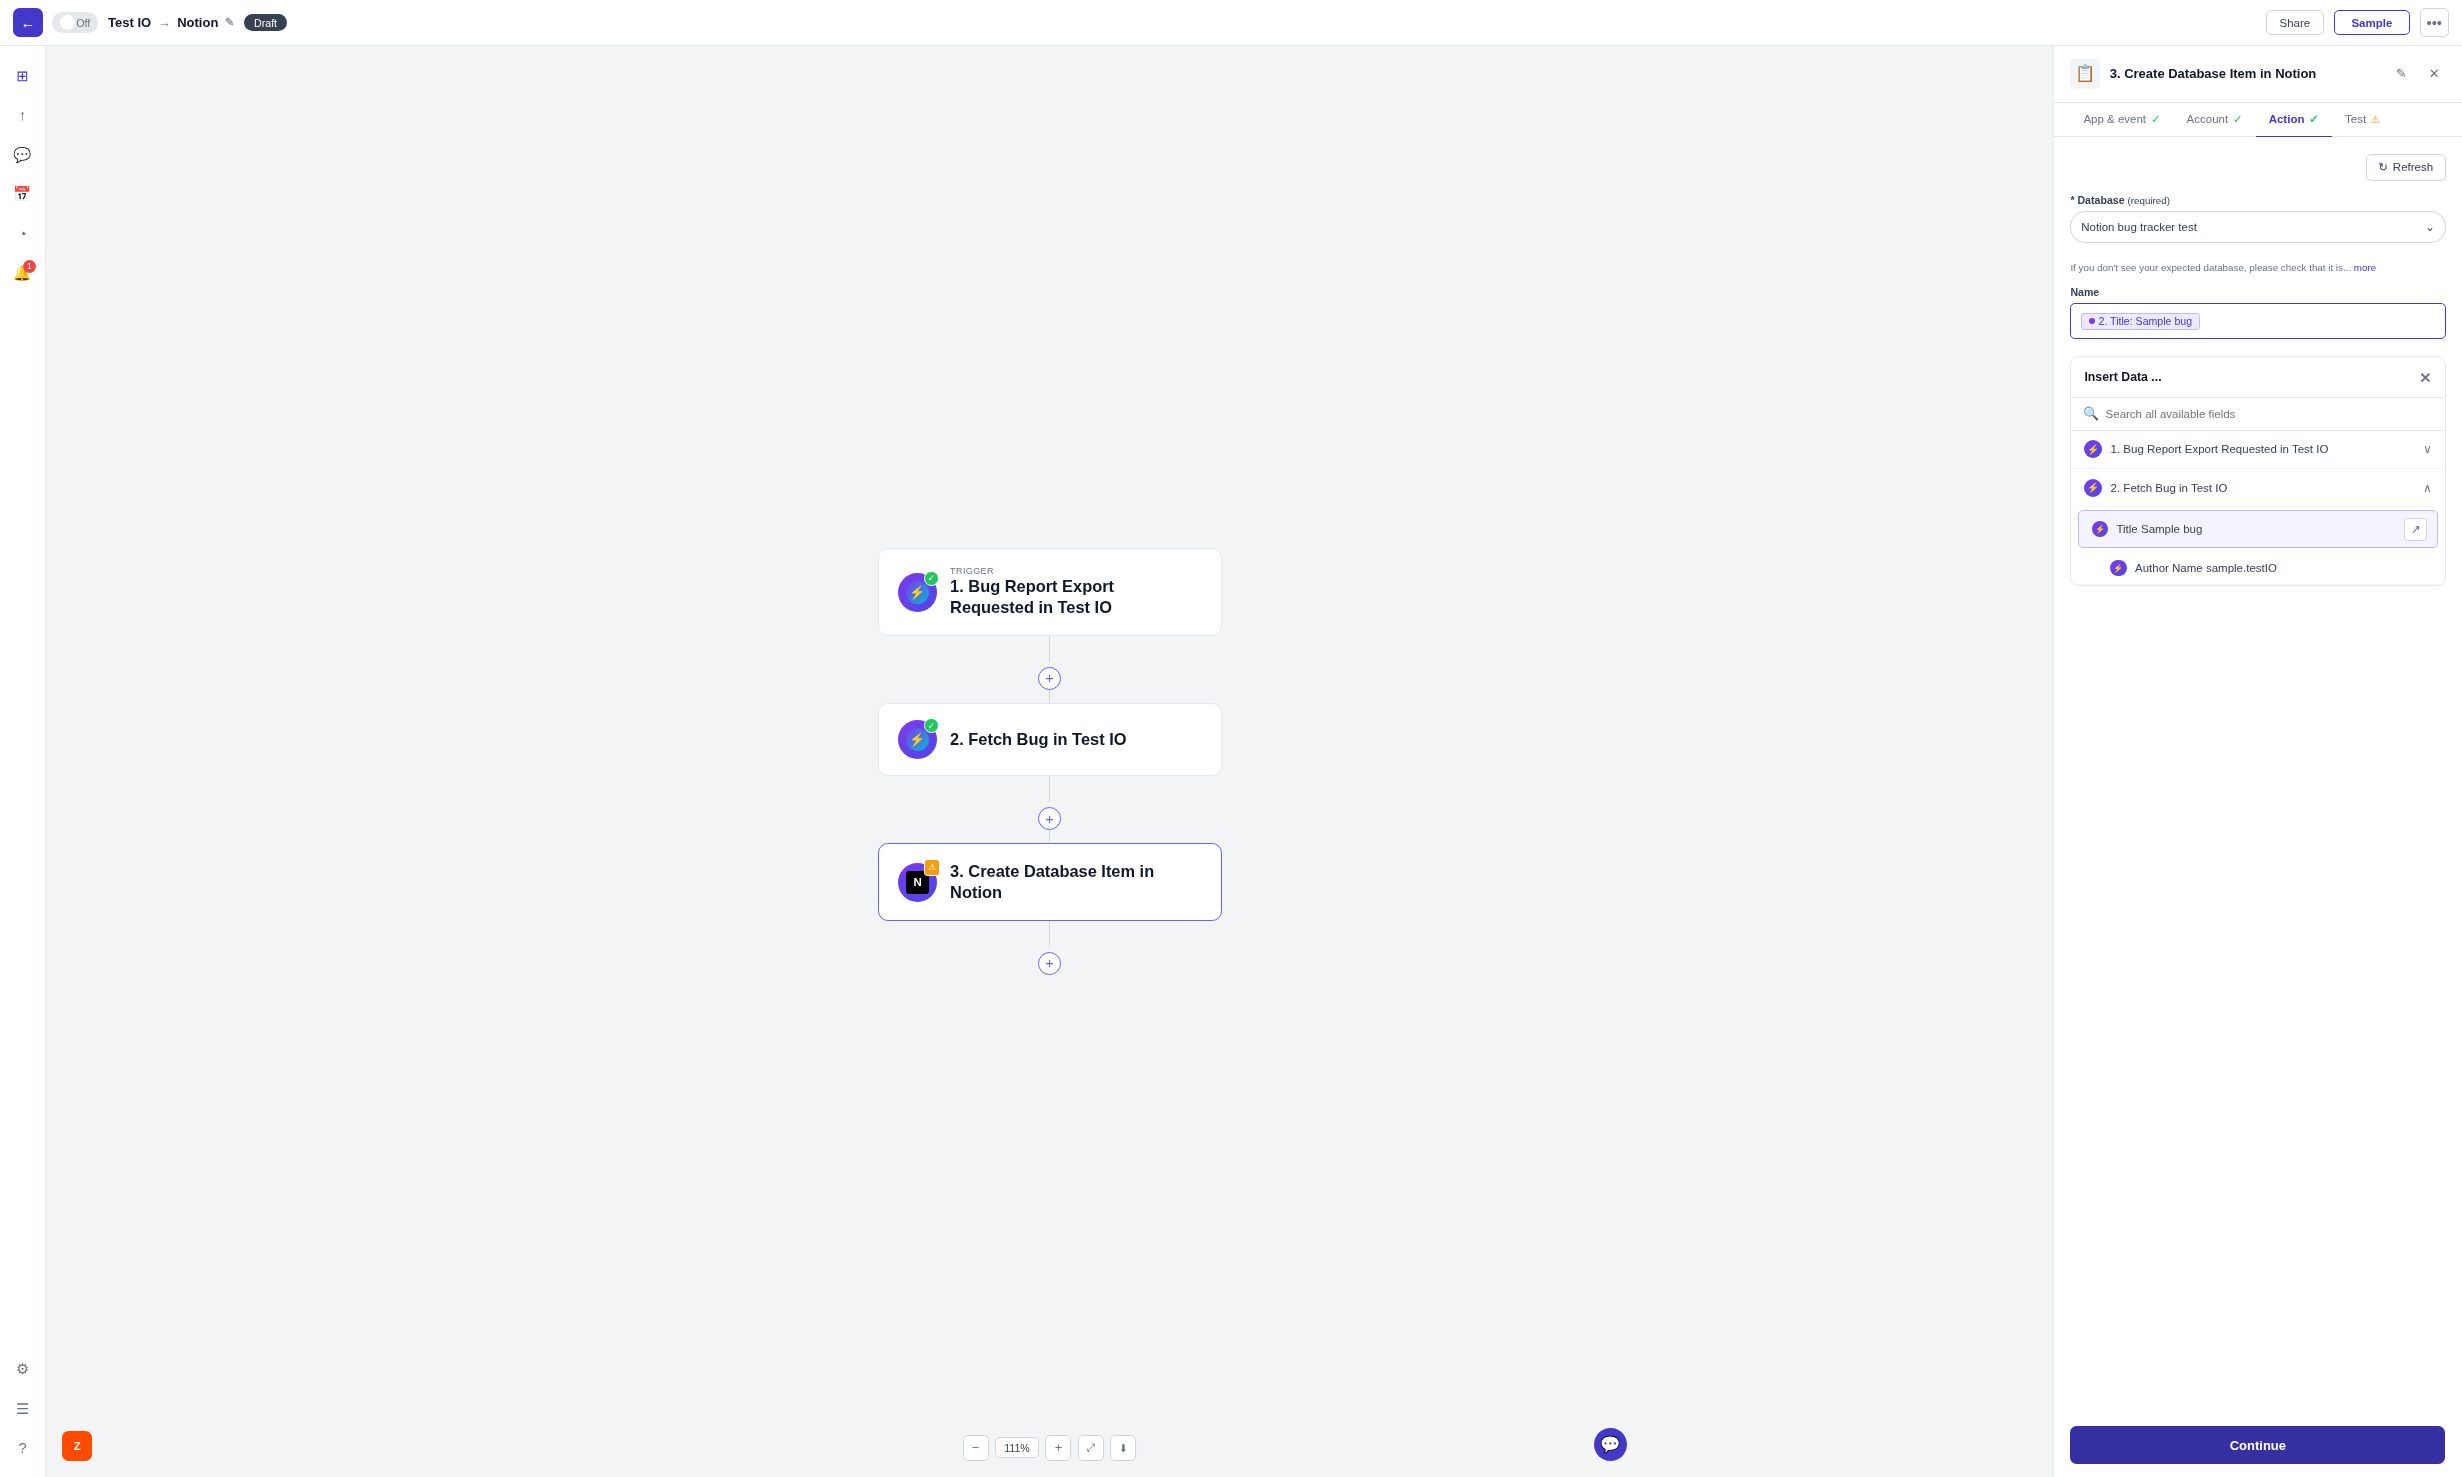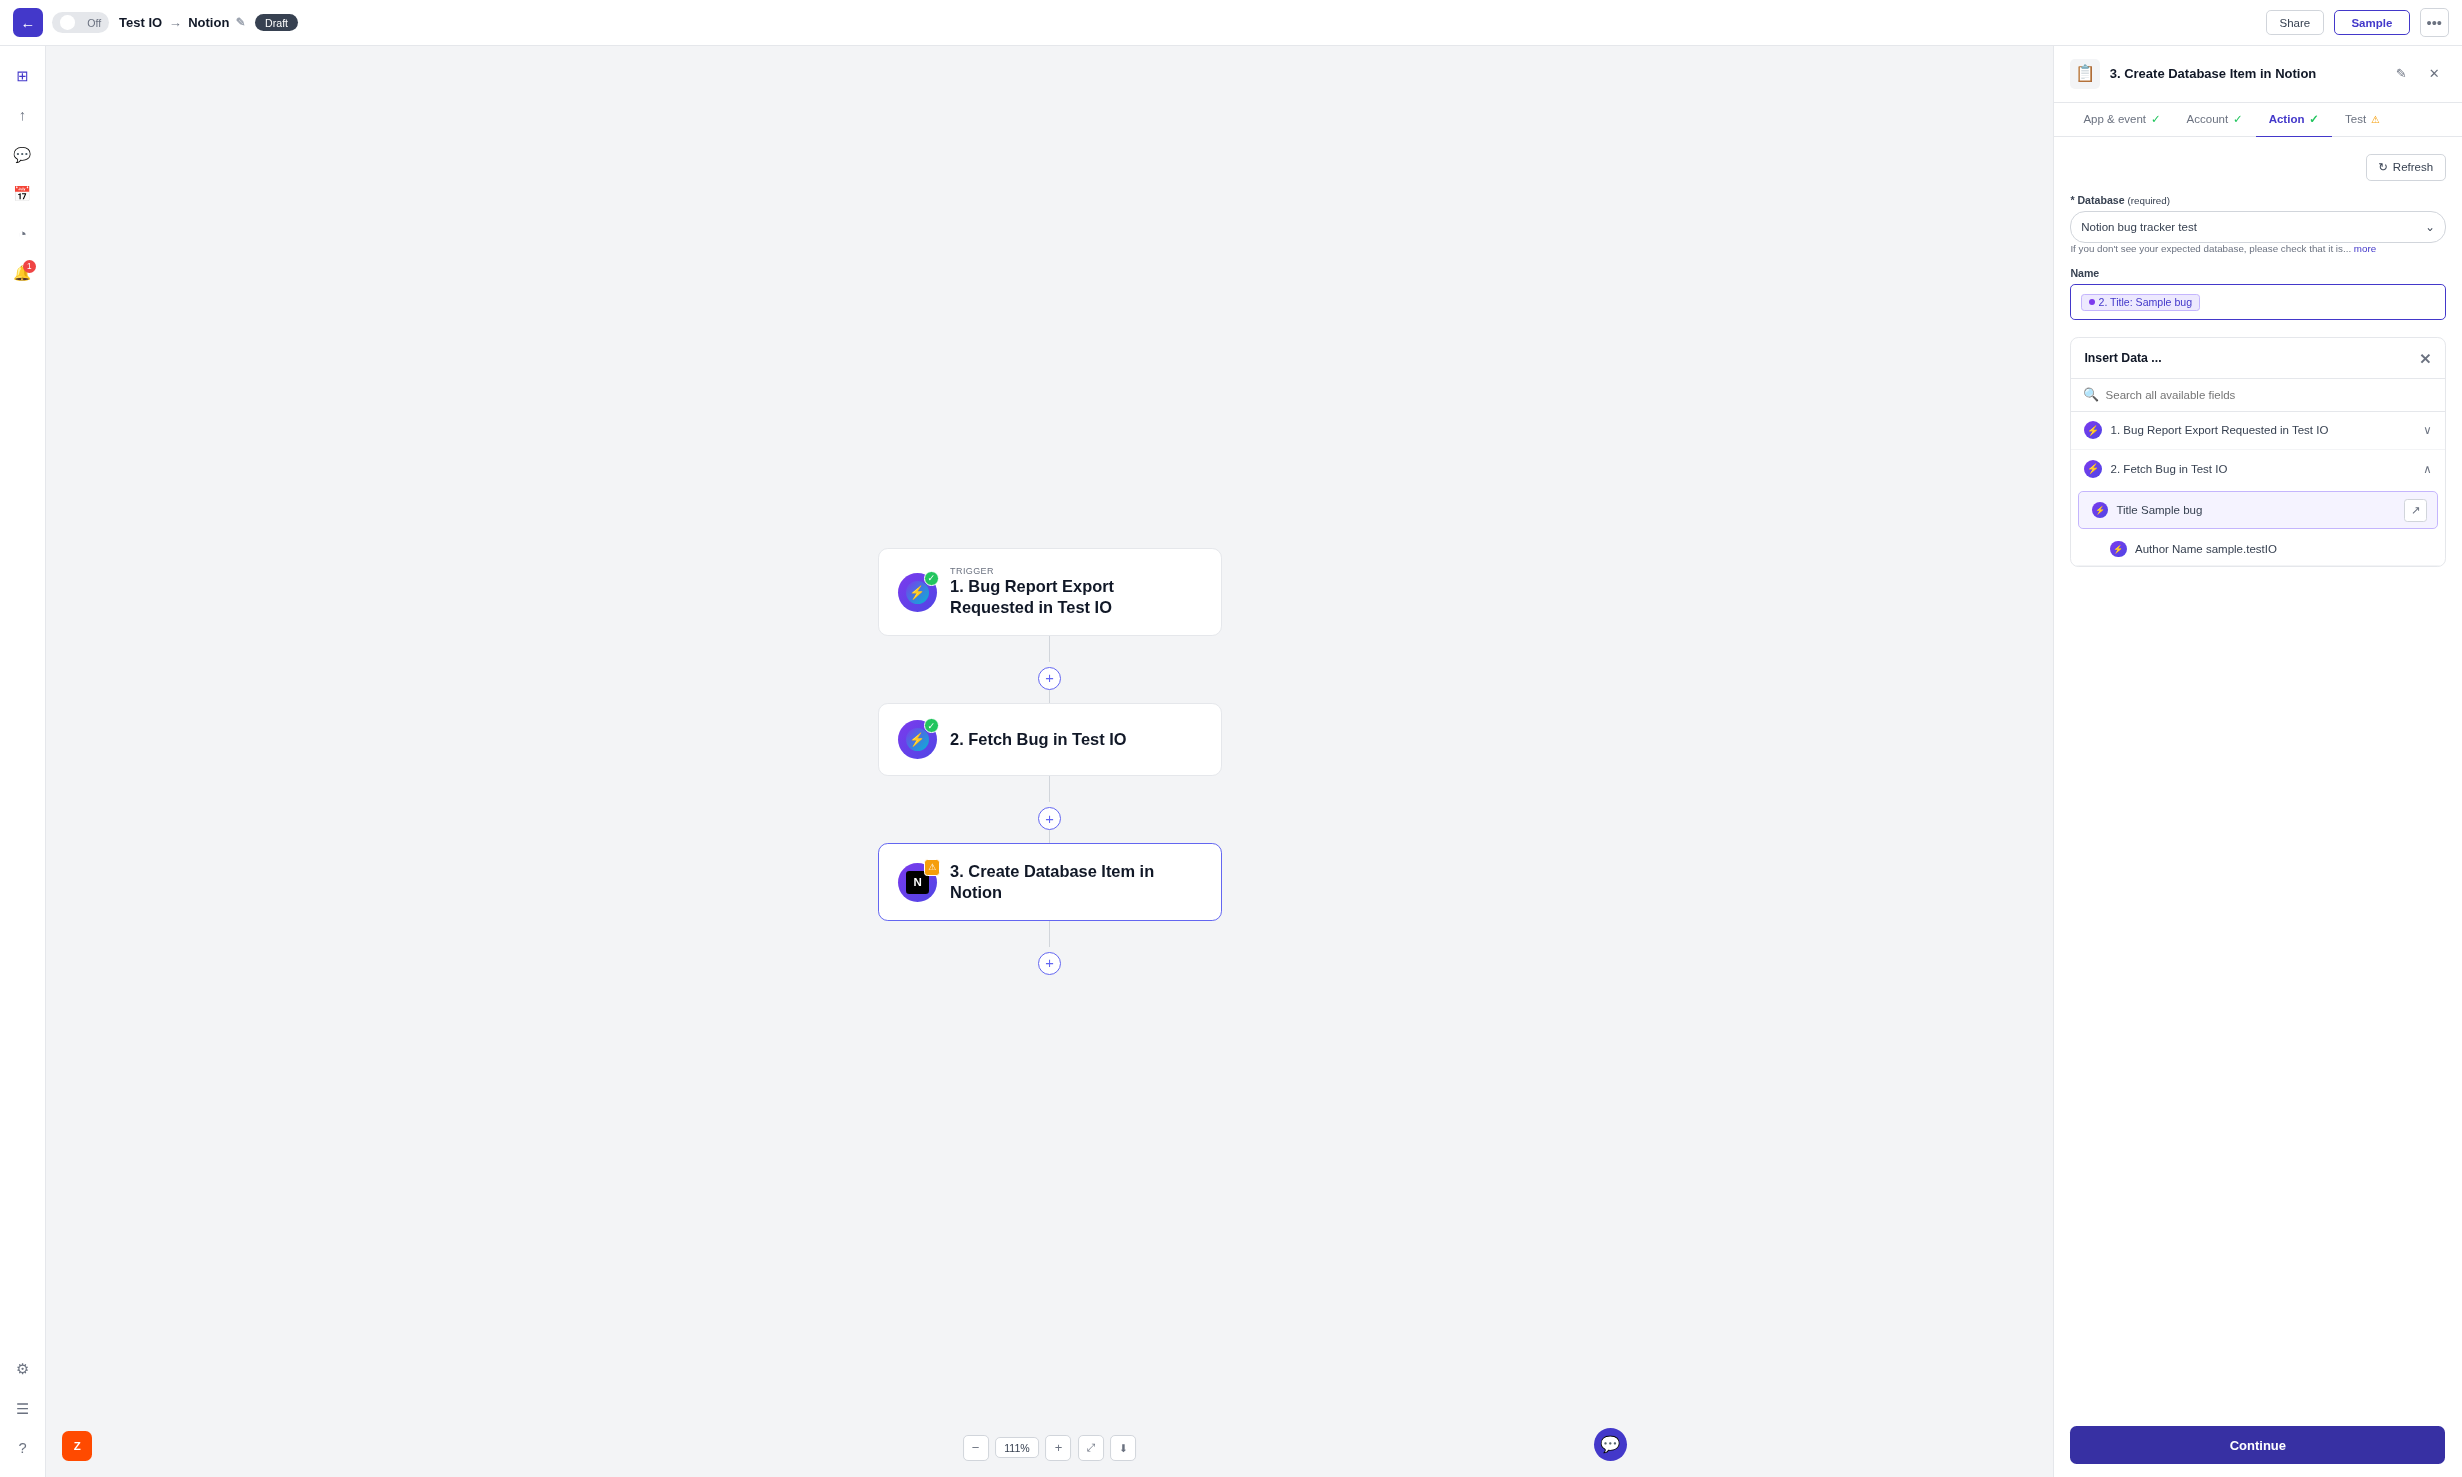--- a/index.html
+++ b/index.html
@@ -10,21 +10,21 @@
       display: flex; align-items: center; height: 46px;
       background: #fff; border-bottom: 0.8px solid #e5e7eb;
       padding: 0 13px; gap: 9.8px; position: relative; z-index: 10;
     }
     .topbar-back {
       width: 29.5px; height: 29.5px; border-radius: 6.5px;
       background: #4338ca; display: flex; align-items: center; justify-content: center;
       cursor: pointer; color: #fff; font-size: 14.7px;
     }
     .topbar-toggle {
-      display: flex; align-items: center; gap: 12px;
+      display: flex; align-items: center; gap: 1px;
       background: #e5e7eb; border-radius: 16.4px; padding: 3.3px 8.2px;
       cursor: pointer; font-size: 10.6px; color: #6b7280;
     }
     .toggle-circle {
       width: 14.7px; height: 14.7px; background: #fff; border-radius: 50%;
     }
     .topbar-title {
       font-size: 13px; font-weight: 600; color: #111827; display: flex; align-items: flex-start; gap: 6.5px;
     }
     .topbar-title .arrow { color: #6b7280; }
@@ -206,21 +206,21 @@
     .field-label {
       font-size: 10.6px; font-weight: 600; color: #374151; margin-bottom: 4.9px;
     }
     .field-required { color: #374151; font-weight: 400; font-size: 9.8px; }
     .field-select {
       width: 100%; border: 0.8px solid #d1d5db; border-radius: 15px;
       padding: 8.2px 9.8px; font-size: 11.5px; color: #374151;
       display: flex; align-items: center; justify-content: space-between;
       cursor: pointer; background: #fff;
     }
-    .field-hint { font-size: 9.8px; color: #6b7280; margin-top: 0; }
+    .field-hint { font-size: 9.8px; color: #6b7280; margin-top: 19px; }
     .field-hint .more-link { color: #4338ca; cursor: pointer; }
 
     .name-label { font-size: 10.6px; font-weight: 600; color: #374151; margin: 13px 0 4.9px; }
     .name-field {
       width: 100%; border: 1.6px solid #4338ca; border-radius: 4.9px;
       padding: 8.2px 9.8px; font-size: 11.5px; color: #374151; min-height: 36px;
       display: flex; align-items: center; gap: 6.5px;
     }
     .name-tag {
       background: #ede9fe; border: 0.8px solid #c4b5fd; border-radius: 3.3px;

